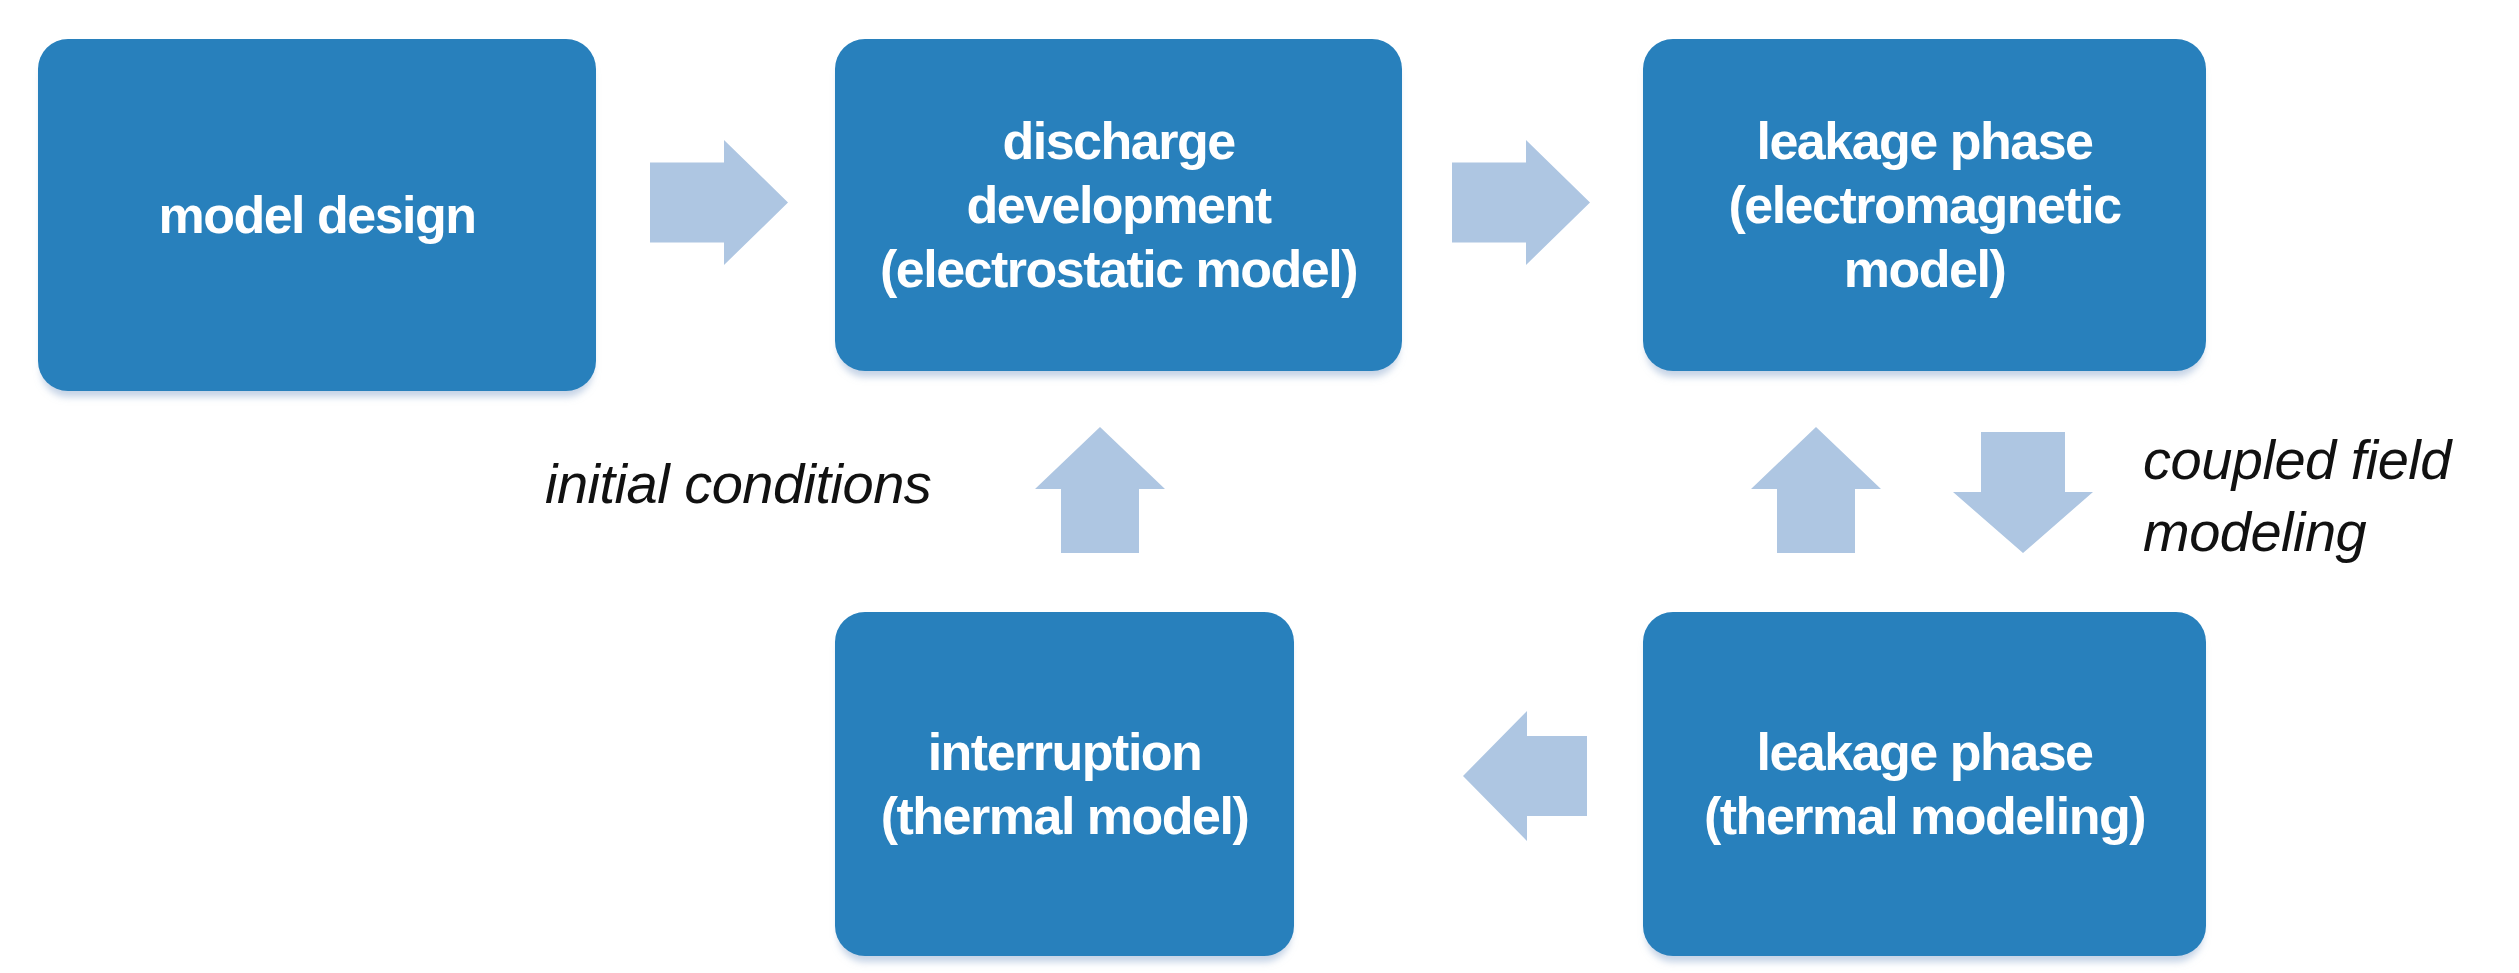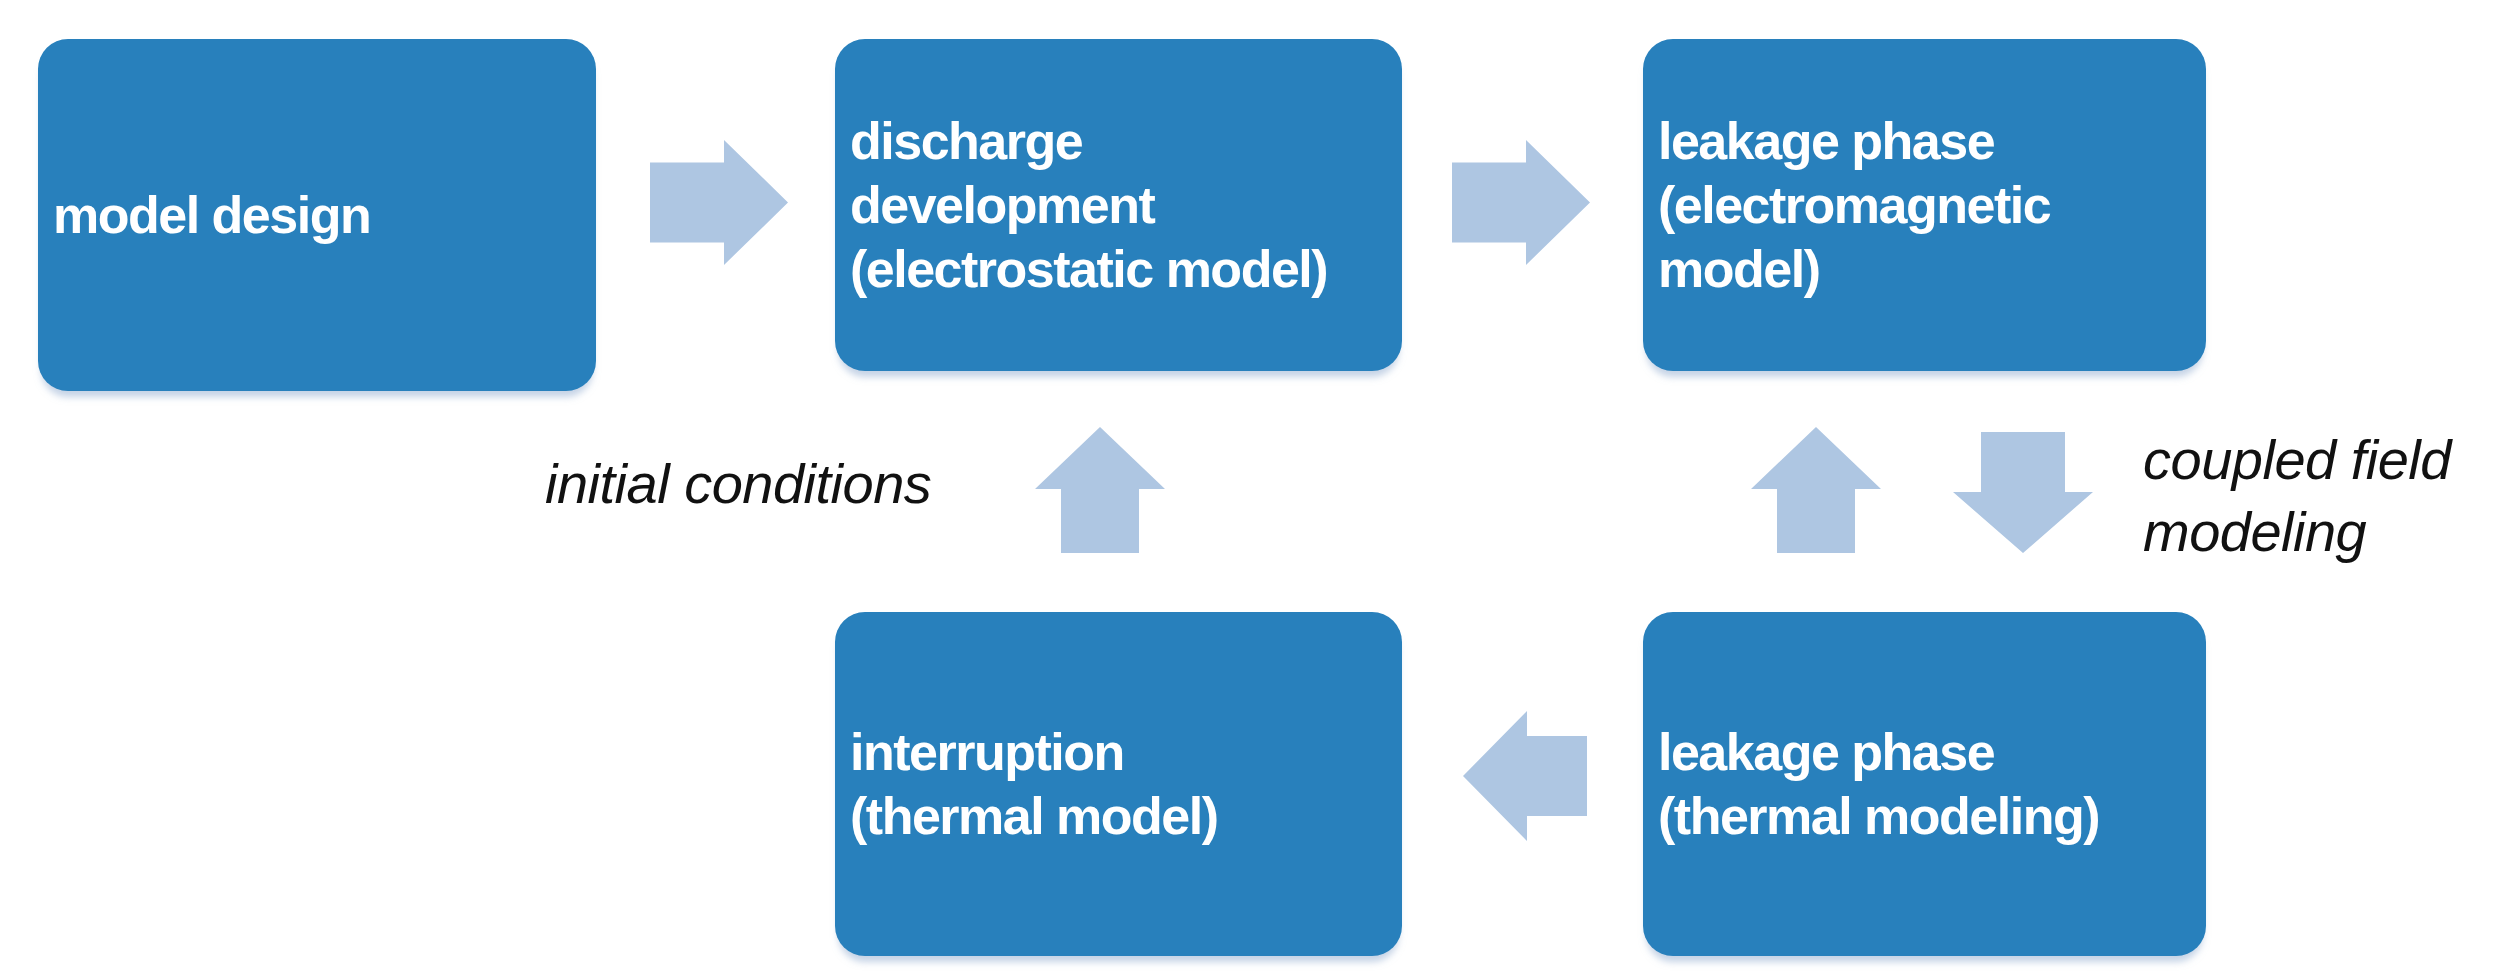--- a/index.html
+++ b/index.html
@@ -28,21 +28,21 @@
     padding:0 15px;
     box-sizing:border-box;
   }
   .box-lines{width:100%;}
   .box-line{
     color:var(--box-text);
     font-weight:bold;
     font-size:52px;
     line-height:64px;
     letter-spacing:-1.5px;
-    text-align:left;
+    text-align:center;
     white-space:nowrap;
   }
   .arrow{position:absolute;display:block;}
   .arrow polygon{fill:var(--arrow-fill);}
   .flow-label{
     position:absolute;
     color:var(--label-text);
     font-style:italic;
     font-size:56px;
     line-height:72px;
@@ -70,21 +70,21 @@
   </div>
 
   <div class="box" style="left:1643px;top:39px;width:563px;height:332px">
     <div class="box-lines">
       <div class="box-line">leakage phase</div>
       <div class="box-line">(electromagnetic</div>
       <div class="box-line">model)</div>
     </div>
   </div>
 
-  <div class="box" style="left:835px;top:612px;width:567px;height:344px">
+  <div class="box" style="left:835px;top:612px;width:459px;height:344px">
     <div class="box-lines">
       <div class="box-line">interruption</div>
       <div class="box-line">(thermal model)</div>
     </div>
   </div>
 
   <div class="box" style="left:1643px;top:612px;width:563px;height:344px">
     <div class="box-lines">
       <div class="box-line">leakage phase</div>
       <div class="box-line">(thermal modeling)</div>

